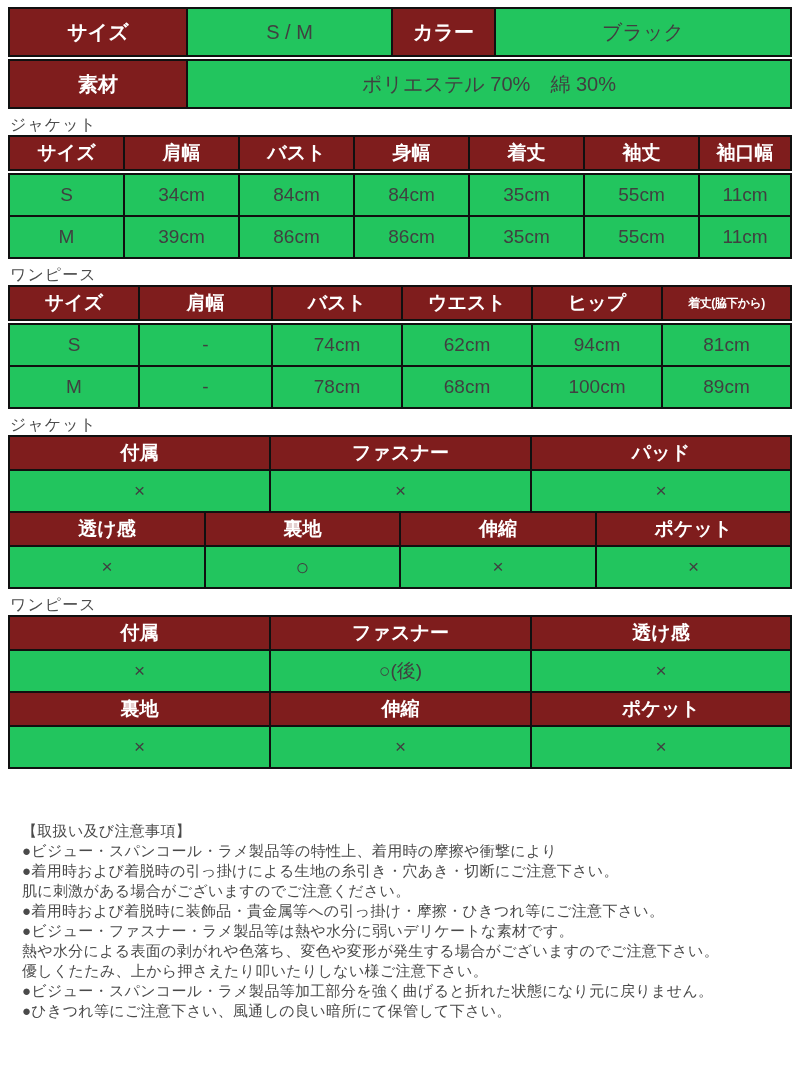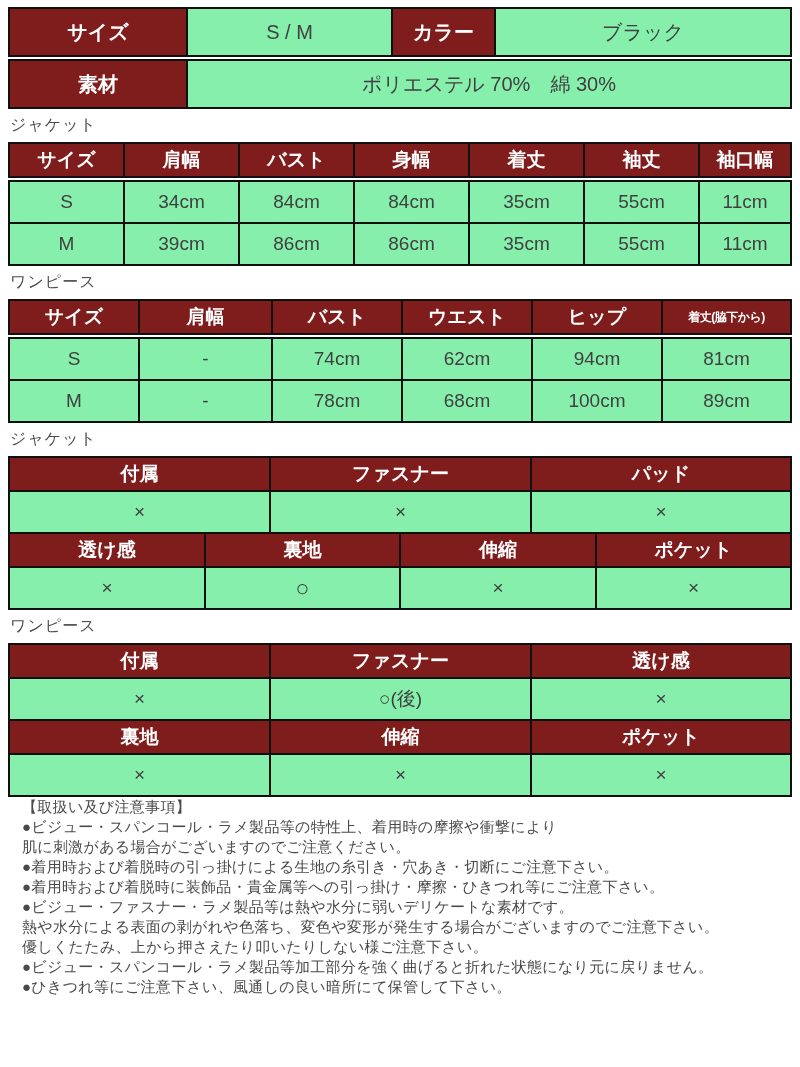--- a/index.html
+++ b/index.html
@@ -7,44 +7,44 @@
     width:800px;height:1067px;overflow:hidden;
     font-family:"Liberation Sans","DejaVu Sans",sans-serif;
     -webkit-font-smoothing:antialiased;
   }
   .wrap{padding:7px 8px 0 8px;}
 
   table.t{border-collapse:collapse;table-layout:fixed;width:782px;}
   table.t td{border:2px solid #101010;text-align:center;vertical-align:middle;overflow:hidden;white-space:nowrap;}
 
   td.hd{background:#7f1d1d;color:#ffffff;font-weight:bold;font-size:19px;}
-  td.vl{color:#404040;font-size:19px;background:#86efac;margin-top:42px;}
+  td.vl{color:#404040;font-size:19px;background:#22c55e;margin-top:42px;}
 
   
   .t1 td{height:44px;font-size:20px;}
   .t1 tr.sep td{border-bottom:6px double #101010;}
 
   
   .tsize td.hd{height:30px;}
   .tsize td.vl{height:38px;}
   .tsize tr.hrow td{border-bottom:6px double #101010;}
   td.sm{font-size:12px;letter-spacing:-0.5px;}
 
   
   .tspec td.hd{height:30px;}
   .tspec td.vl{height:38px;}
   .tspec.lower{margin-top:-2px;}
   td.circle{font-size:23px;}
 
   .sec-label{
     font-size:16px;line-height:19px;color:#4c4c4c;
-    margin:6px 0 8px 2px;letter-spacing:1px;
+    margin:6px 0 1px 2px;letter-spacing:1px;
   }
 
-  .notes{padding-left:14px;color:#4a4a4a;}
+  .notes{margin-top:52px;padding-left:14px;color:#4a4a4a;}
   .nline{font-size:15px;line-height:20px;letter-spacing:0.3px;white-space:nowrap;}
 </style>
 </head>
 <body>
 
 <div class="wrap">
 
   <table class="t t1">
     <colgroup>
         <col style="width:178px">
@@ -225,22 +225,22 @@
       <td class="vl">×</td>
       <td class="vl">×</td>
       <td class="vl">×</td>
     </tr>
   </tbody>
     </table>
 
   <div class="notes">
     <div class="nline">【取扱い及び注意事項】</div>
     <div class="nline">●ビジュー・スパンコール・ラメ製品等の特性上、着用時の摩擦や衝撃により</div>
+    <div class="nline">●着用時および着脱時の引っ掛けによる生地の糸引き・穴あき・切断にご注意下さい。</div>
     <div class="nline">肌に刺激がある場合がございますのでご注意ください。</div>
-    <div class="nline">●着用時および着脱時の引っ掛けによる生地の糸引き・穴あき・切断にご注意下さい。</div>
     <div class="nline">●着用時および着脱時に装飾品・貴金属等への引っ掛け・摩擦・ひきつれ等にご注意下さい。</div>
     <div class="nline">●ビジュー・ファスナー・ラメ製品等は熱や水分に弱いデリケートな素材です。</div>
     <div class="nline">熱や水分による表面の剥がれや色落ち、変色や変形が発生する場合がございますのでご注意下さい。</div>
     <div class="nline">優しくたたみ、上から押さえたり叩いたりしない様ご注意下さい。</div>
     <div class="nline">●ビジュー・スパンコール・ラメ製品等加工部分を強く曲げると折れた状態になり元に戻りません。</div>
     <div class="nline">●ひきつれ等にご注意下さい、風通しの良い暗所にて保管して下さい。</div>
   </div>
 
 </div>
 

